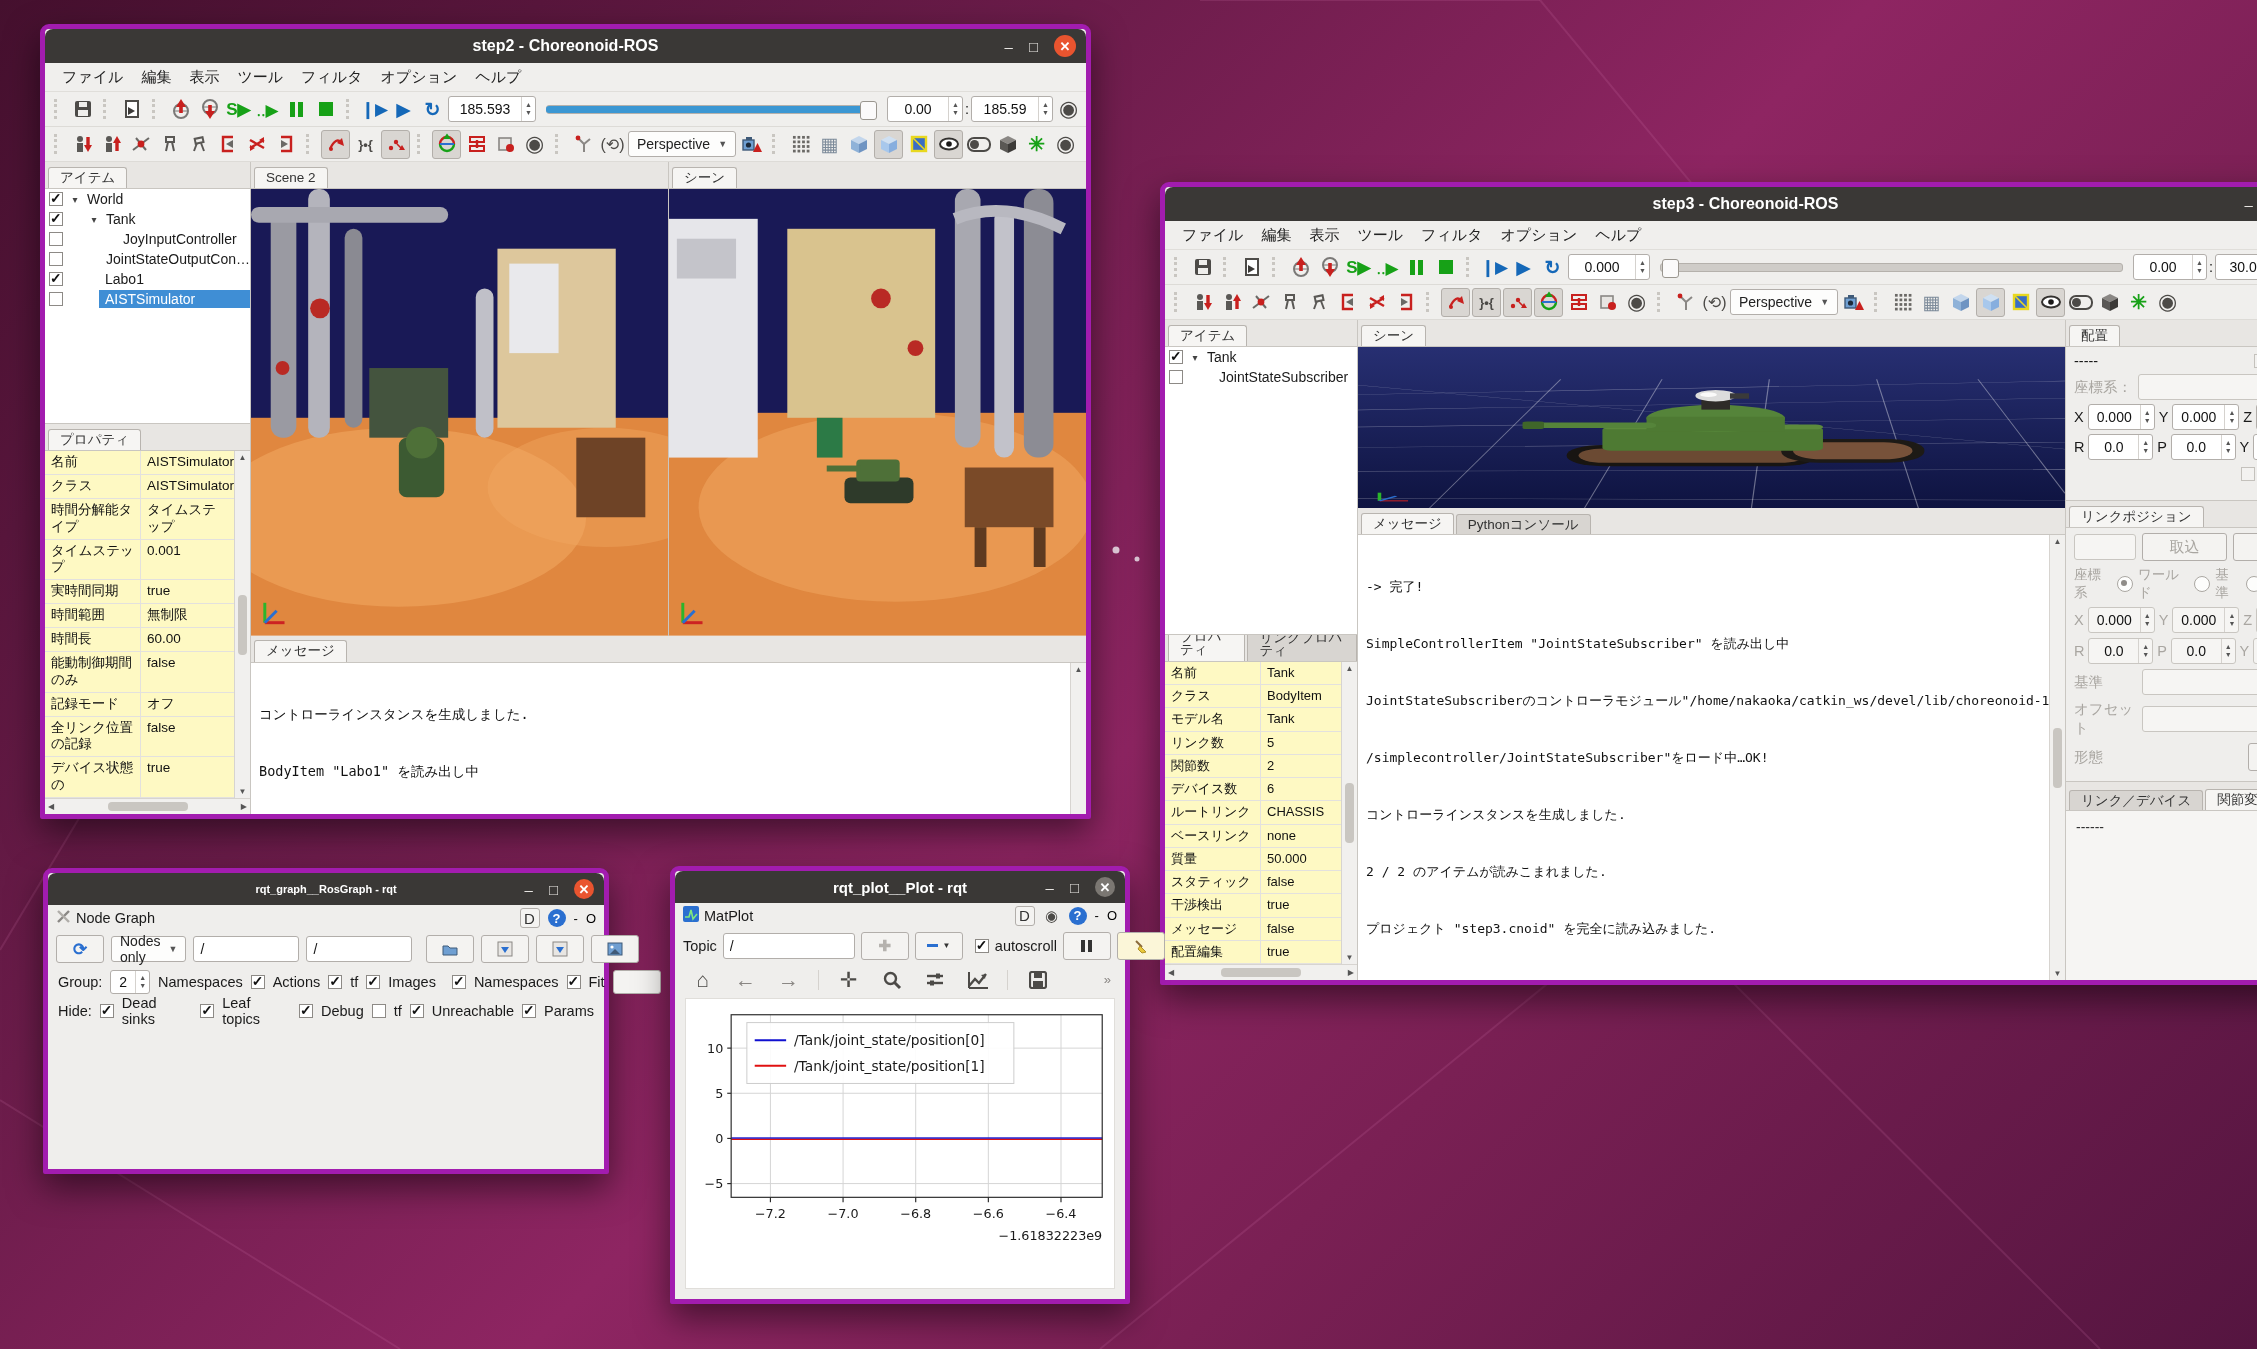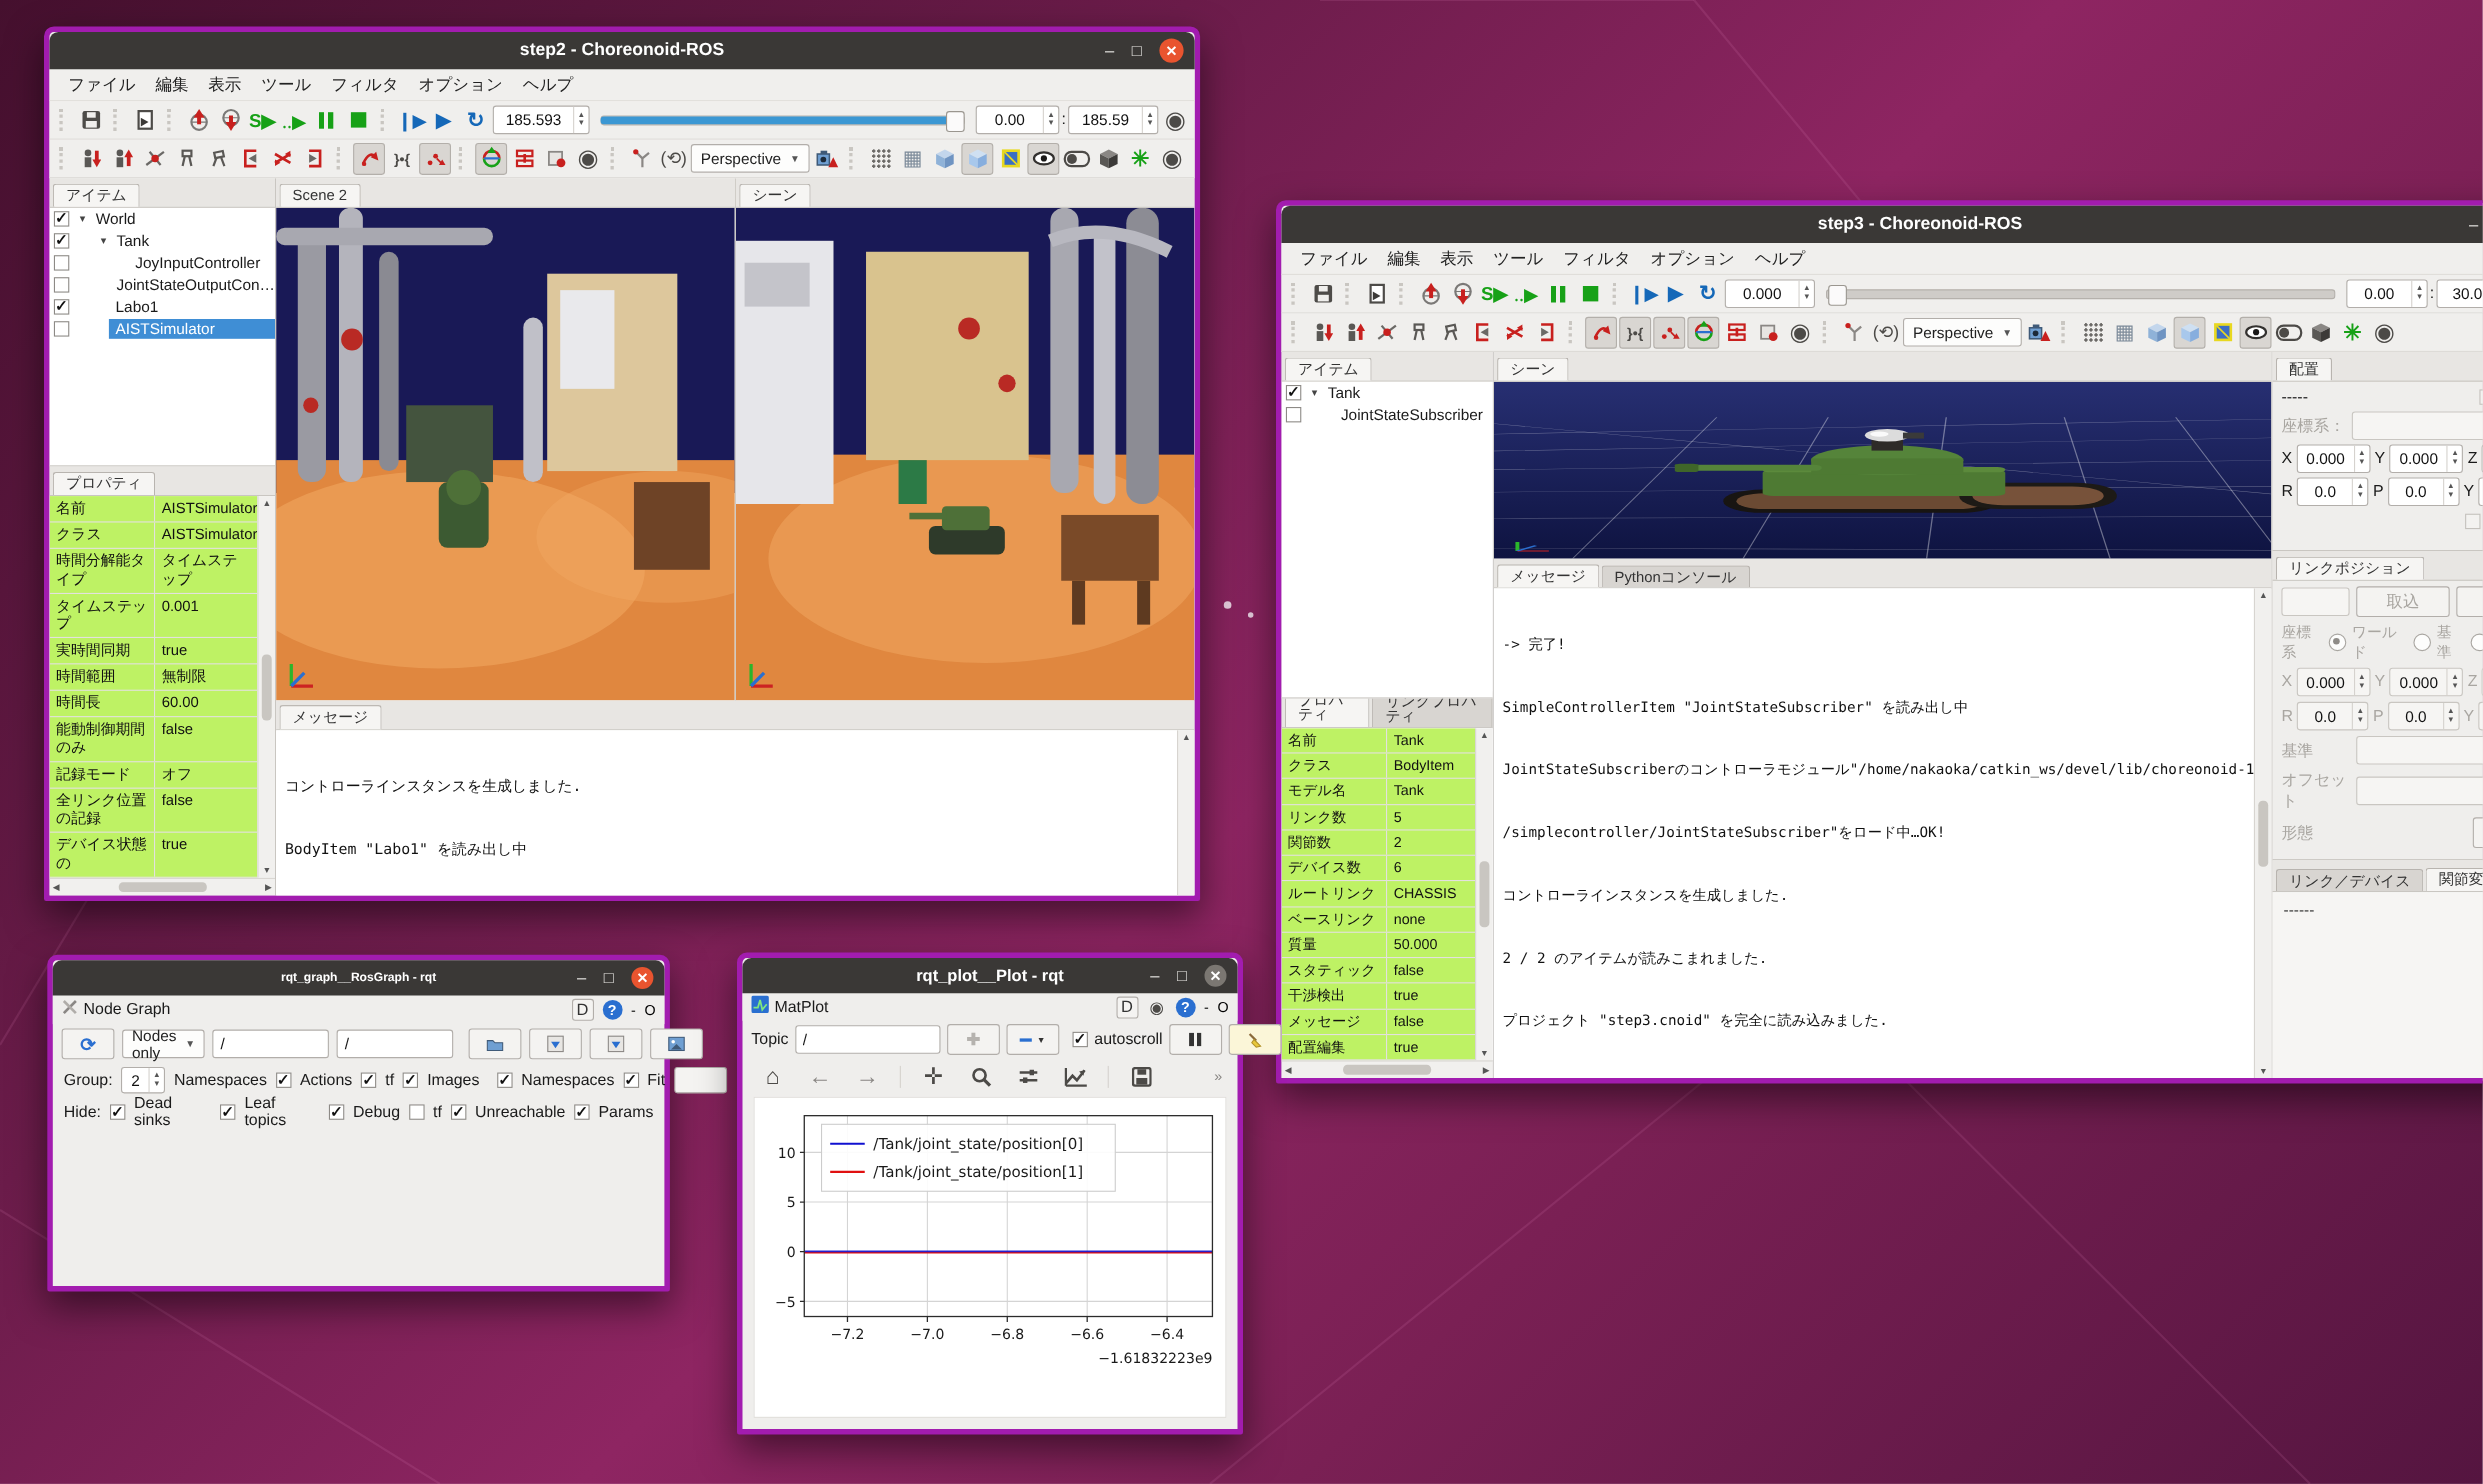--- a/index.html
+++ b/index.html
@@ -46,21 +46,21 @@
   .tab{background:#d8d5d1;border:1px solid #b8b4af;border-bottom:none;border-radius:3px 3px 0 0;
        font-size:13.5px;color:#333;padding:3px 11px;line-height:1}
   .tab.on{background:#f6f5f3;padding-bottom:4px}
   .pane{background:#fff;border:1px solid #cfccc8;flex:1;overflow:hidden;position:relative}
   .trow{height:20px;display:flex;align-items:center;font-size:14px;color:#1a1a1a;gap:5px;padding-left:4px}
   .cb{width:14px;height:14px;min-width:14px;background:#fff;border:1px solid #8d8a86;position:relative;box-sizing:border-box}
   .cb.c::after{content:"✓";position:absolute;left:0px;top:-3px;font-size:14px;font-weight:bold;color:#111}
   .cb.dis{border-color:#c4c1bc;background:#f3f2f0}
   .ex{font-size:10px;color:#444;width:14px;text-align:center}
   .sel{background:#3f8ed5;color:#fff;padding:1px 6px;flex:1}
-  .ptable{font-size:13.5px;color:#111;overflow:hidden;flex:1;background:#bef264}
+  .ptable{font-size:13.5px;color:#111;overflow:hidden;flex:1;background:#fef9c3}
   .prow{display:grid;grid-template-columns:96px 1fr;border-bottom:1px solid #e3e1de}
   .prow>div{padding:3px 6px;line-height:1.25}
   .prow>div:first-child{border-right:1px solid #e3e1de}
   .sbv{width:15px;min-width:15px;background:#f1f0ee;border-left:1px solid #d7d4d0;display:flex;
        flex-direction:column;align-items:center;justify-content:space-between;font-size:8px;color:#555;padding:2px 0}
   .sbv .th{width:9px;flex:0 0 60px;background:#c9c6c1;border-radius:4px}
   .sbh{height:15px;min-height:15px;background:#f1f0ee;border-top:1px solid #d7d4d0;display:flex;
        align-items:center;justify-content:space-between;font-size:8px;color:#555;padding:0 3px}
   .sbh .th{height:9px;width:80px;background:#c9c6c1;border-radius:4px}
   .msg{font-family:"DejaVu Sans Mono",monospace;font-size:13.5px;line-height:19px;color:#111;

